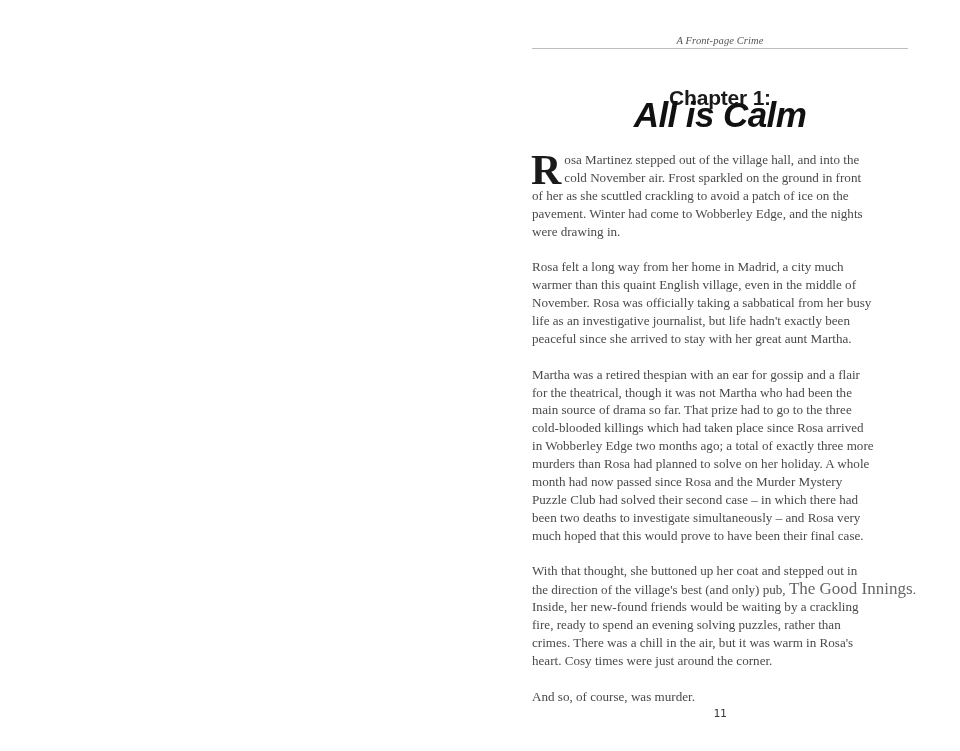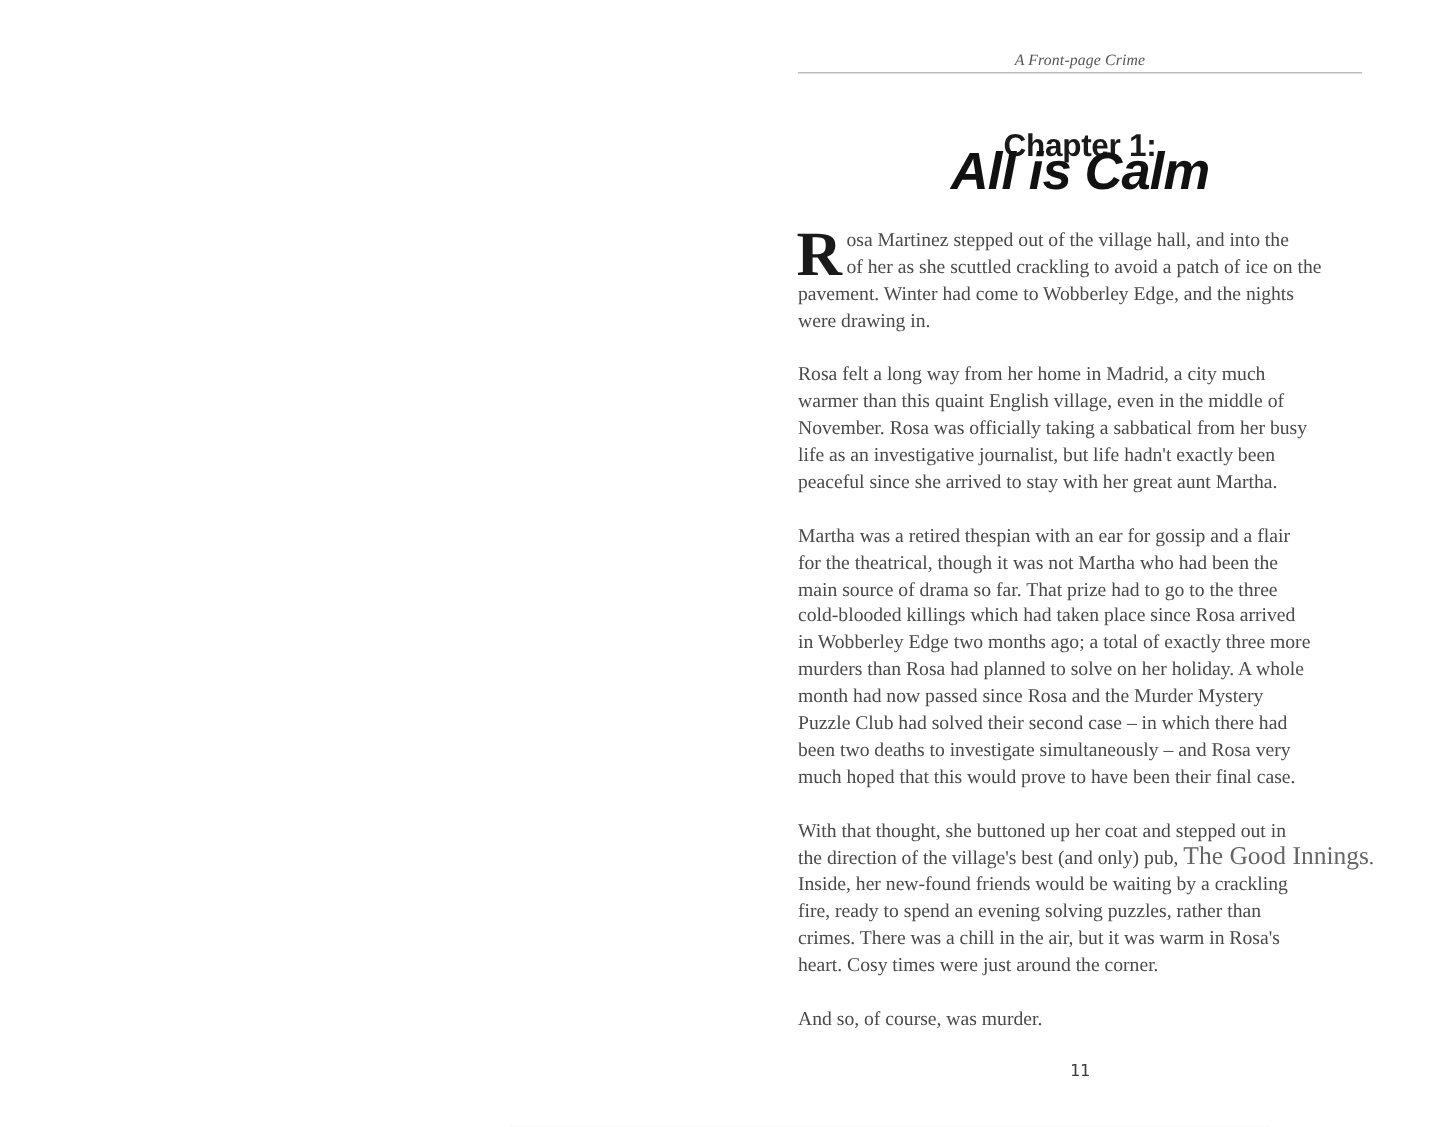--- a/index.html
+++ b/index.html
@@ -7,21 +7,21 @@
       padding: 0;
       width: 960px;
       height: 751px;
       background: #ffffff;
       overflow: hidden;
     }
     .spread {
       position: relative;
       width: 960px;
       height: 751px;
-      background: #e5e5e5;
+      background: #4c1d95;
     }
     .left-page {
       position: absolute;
       left: 0;
       top: 0;
       width: 480px;
       height: 751px;
       background: #ffffff;
     }
     .right-page {
@@ -134,20 +134,21 @@
     <div class="head-rule"></div>
 
     <div class="chapter-number">Chapter 1:</div>
     <div class="chapter-title">All is Calm</div>
 
     <div class="body-text">
 
       <p class="para">
         <span class="drop-cap">R</span>
         <span class="line">osa Martinez stepped out of the village hall, and into the</span>
+        <span class="line">cold November air. Frost sparkled on the ground in front</span>
         <span class="line">of her as she scuttled crackling to avoid a patch of ice on the</span>
         <span class="line">pavement. Winter had come to Wobberley Edge, and the nights</span>
         <span class="line">were drawing in.</span>
       </p>
 
       <p class="para">
         <span class="line">Rosa felt a long way from her home in Madrid, a city much</span>
         <span class="line">warmer than this quaint English village, even in the middle of</span>
         <span class="line">November. Rosa was officially taking a sabbatical from her busy</span>
         <span class="line">life as an investigative journalist, but life hadn't exactly been</span>

